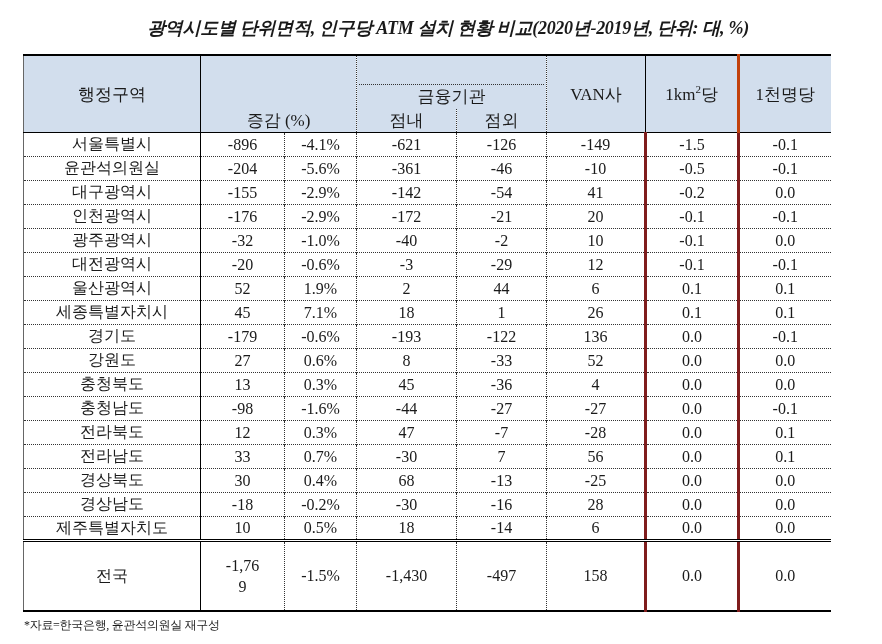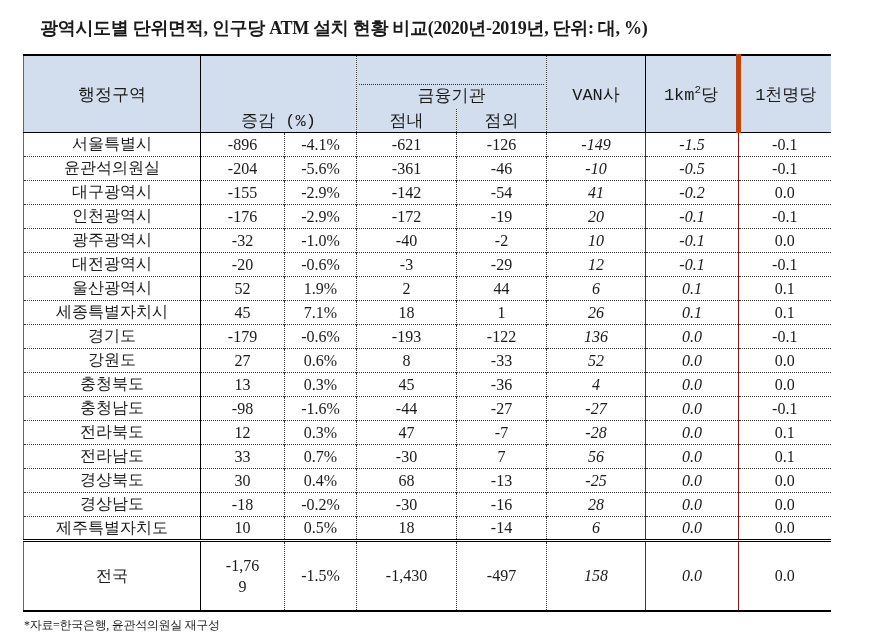--- a/index.html
+++ b/index.html
@@ -12,71 +12,72 @@
   .page {
     position: relative;
     width: 882px;
     height: 644px;
     background: #ffffff;
     overflow: hidden;
   }
   .doc-title {
     margin: 0;
     padding: 16px 26px 14px 40px;
-    text-align: left;
+    text-align: center;
     font-size: 18px;
     font-weight: bold;
     letter-spacing: -0.3px;
     white-space: nowrap;
+    font-style: italic;
   }
   table.atm-table {
     border-collapse: collapse;
     table-layout: fixed;
     width: 807px;
     margin-left: 23px;
     border-left: 1px solid #666;
     font-size: 16px;
   }
   table.atm-table th, table.atm-table td {
     font-weight: normal;
     text-align: center;
     padding: 0 2px;
     overflow: hidden;
     white-space: nowrap;
   }
   
-  thead th { background: var(--header-bg, #d2deed); font-size: 17px; font-family: Liberation Mono, monospace; }
+  thead th { background: var(--header-bg, #d2deed); font-size: 17px; }
   thead tr.hrow-1 > * { border-top: 2px solid #000; }
   thead tr.hrow-1 th.h-region,
   thead tr.hrow-1 th.h-change,
   thead tr.hrow-1 th.h-van,
   thead tr.hrow-1 th.h-km,
   thead tr.hrow-1 th.h-pop { height: 68px; }
   th.h-region { border-right: 1.5px solid #000; vertical-align: middle; }
   th.h-change { border-right: 1px dotted #333; vertical-align: bottom; padding-bottom: 2px; }
   th.h-fin    { padding: 0; vertical-align: bottom; height: 45px; }
   .fin-box {
     margin-top: 28px;
     height: 24px;
     line-height: 24px;
     border-top: 1px dotted #333;
   }
   th.h-van { border-left: 1px dotted #333; border-right: 1px solid #000; vertical-align: middle; padding-top: 14px; }
-  th.h-km  { border-right: 5px solid #c2410c; vertical-align: middle; }
+  th.h-km  { border-right: 3px solid #c2410c; vertical-align: middle; }
   th.h-pop { vertical-align: middle; }
   thead tr.hrow-2 th { height: 23px; vertical-align: middle; margin-left: 27px; }
   th.h-in  { border-right: 1px dotted #333; }
   thead tr:last-child th, thead th[rowspan] { border-bottom: 1.5px solid #000; }
   sup.sq { font-size: 11px; vertical-align: super; line-height: 0; }
   
   tbody tr { height: 24px; }
   tbody tr.data-row + tr.data-row > * { border-top: 1px dotted #333; }
   tbody th.c1 { border-right: 1.5px solid #000; }
   tbody td.c2, tbody td.c3, tbody td.c4, tbody td.c5 { border-right: 1px dotted #333; }
-  tbody td.c6, tbody td.c7 { border-right: 1px solid #7f1d1d; font-style: italic; }
+  tbody td.c6, tbody td.c7 { border-right: 3px solid #7f1d1d; }
   tbody tr.total-row { height: 46px; }
   tbody tr.total-row > * { border-top: 3px double #000; border-bottom: 2px solid #000; }
   .force-wrap {
     width: 40px;
     margin: 13px auto;
     word-break: break-all;
     white-space: normal;
     line-height: 21px;
   }
   .footnote {
@@ -149,21 +150,21 @@
     <td class="c5">-54</td>
     <td class="c6">41</td>
     <td class="c7">-0.2</td>
     <td class="c8">0.0</td>
   </tr>
         <tr class="data-row">
     <th class="c1">인천광역시</th>
     <td class="c2">-176</td>
     <td class="c3">-2.9%</td>
     <td class="c4">-172</td>
-    <td class="c5">-19</td>
+    <td class="c5">-21</td>
     <td class="c6">20</td>
     <td class="c7">-0.1</td>
     <td class="c8">-0.1</td>
   </tr>
         <tr class="data-row">
     <th class="c1">광주광역시</th>
     <td class="c2">-32</td>
     <td class="c3">-1.0%</td>
     <td class="c4">-40</td>
     <td class="c5">-2</td>

